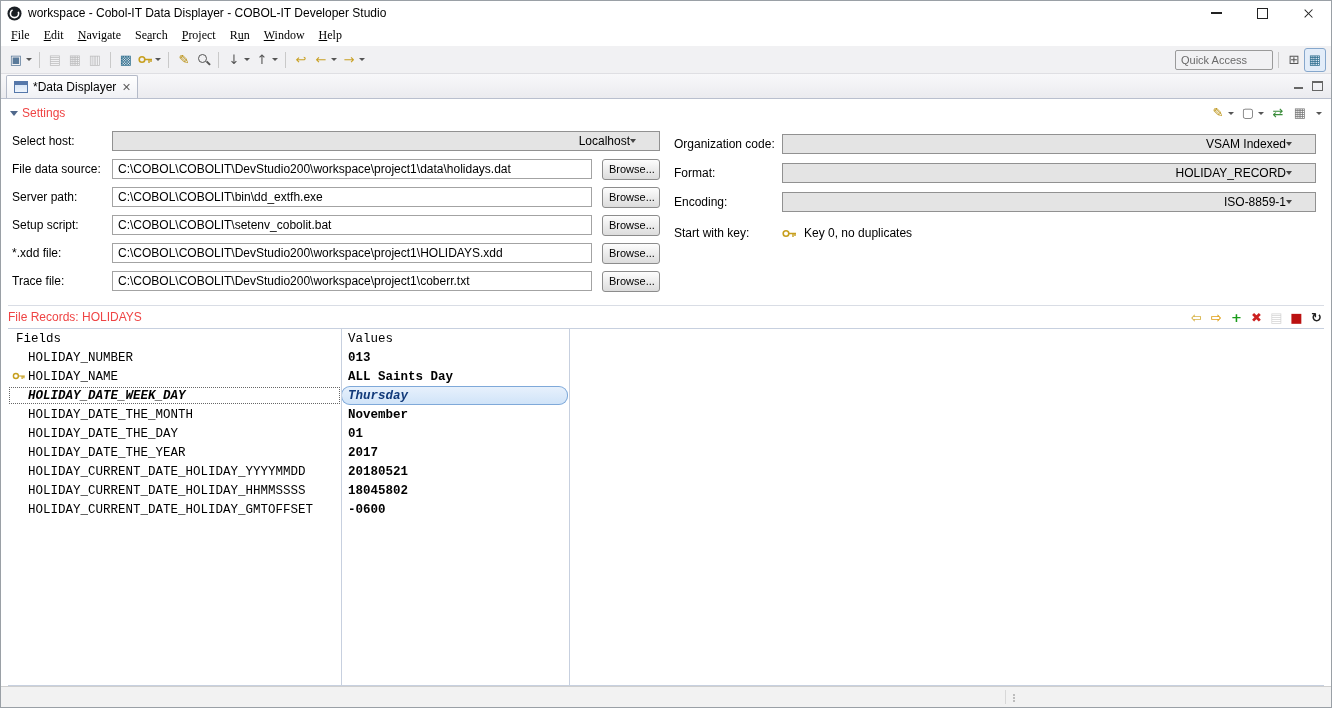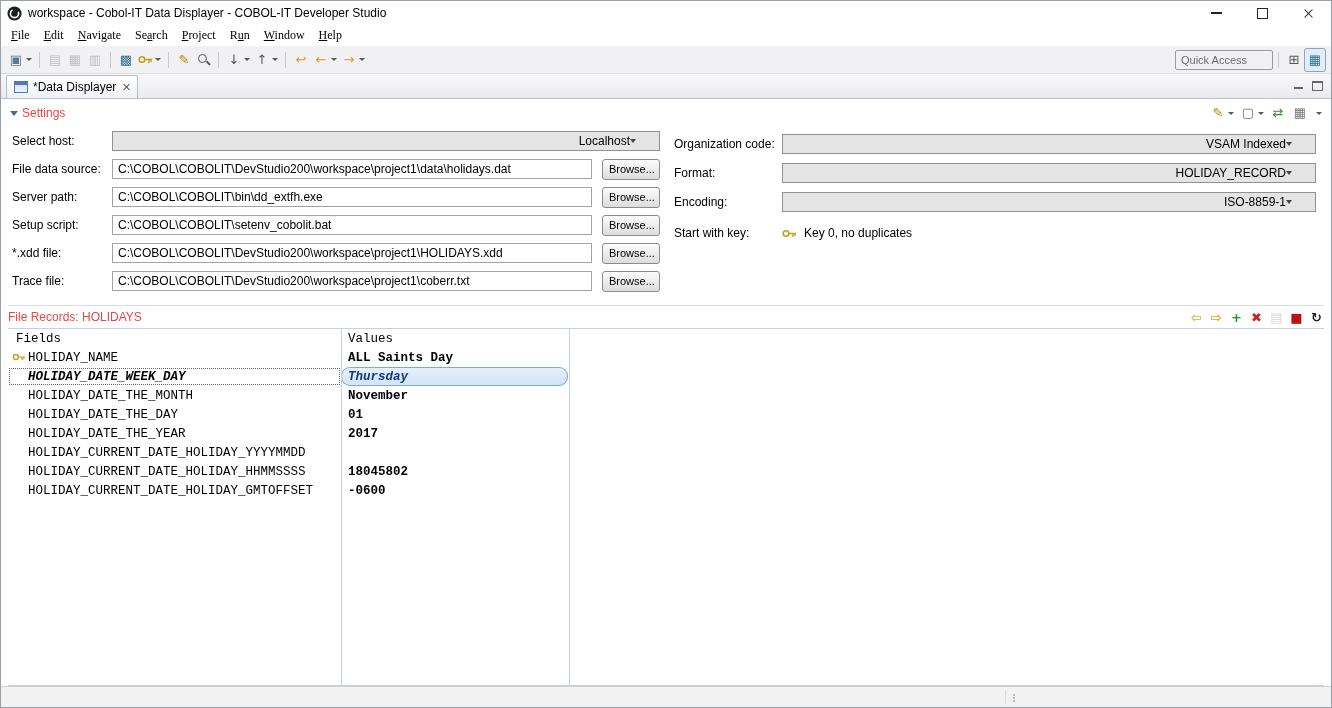--- a/index.html
+++ b/index.html
@@ -315,20 +315,24 @@
 
     <div class="table">
       <div class="vline v1"></div>
       <div class="vline v2"></div>
 
       <div class="trow thead">
         <div class="c1">Fields</div>
         <div class="c2">Values</div>
       </div>
 
+      <div class="trow">
+        <div class="c1">HOLIDAY_NUMBER</div>
+        <div class="c2 val">013</div>
+      </div>
 
       <div class="trow">
         <div class="c1">
           <svg class="row-key" width="14" height="8" viewBox="0 0 15 9">
             <circle cx="4" cy="4.5" r="2.8" fill="none" stroke="#c79f1e" stroke-width="1.6"></circle>
             <path d="M7 4.5 H14 M11 4.5 V8 M13 4.5 V7" stroke="#c79f1e" stroke-width="1.4" fill="none"></path>
           </svg>
           <span>HOLIDAY_NAME</span>
         </div>
         <div class="c2 val">ALL Saints Day</div>
@@ -349,20 +353,21 @@
         <div class="c2 val">01</div>
       </div>
 
       <div class="trow">
         <div class="c1">HOLIDAY_DATE_THE_YEAR</div>
         <div class="c2 val">2017</div>
       </div>
 
       <div class="trow">
         <div class="c1">HOLIDAY_CURRENT_DATE_HOLIDAY_YYYYMMDD</div>
+        <div class="c2 val">20180521</div>
       </div>
 
       <div class="trow">
         <div class="c1">HOLIDAY_CURRENT_DATE_HOLIDAY_HHMMSSSS</div>
         <div class="c2 val">18045802</div>
       </div>
 
       <div class="trow">
         <div class="c1">HOLIDAY_CURRENT_DATE_HOLIDAY_GMTOFFSET</div>
         <div class="c2 val">-0600</div>

